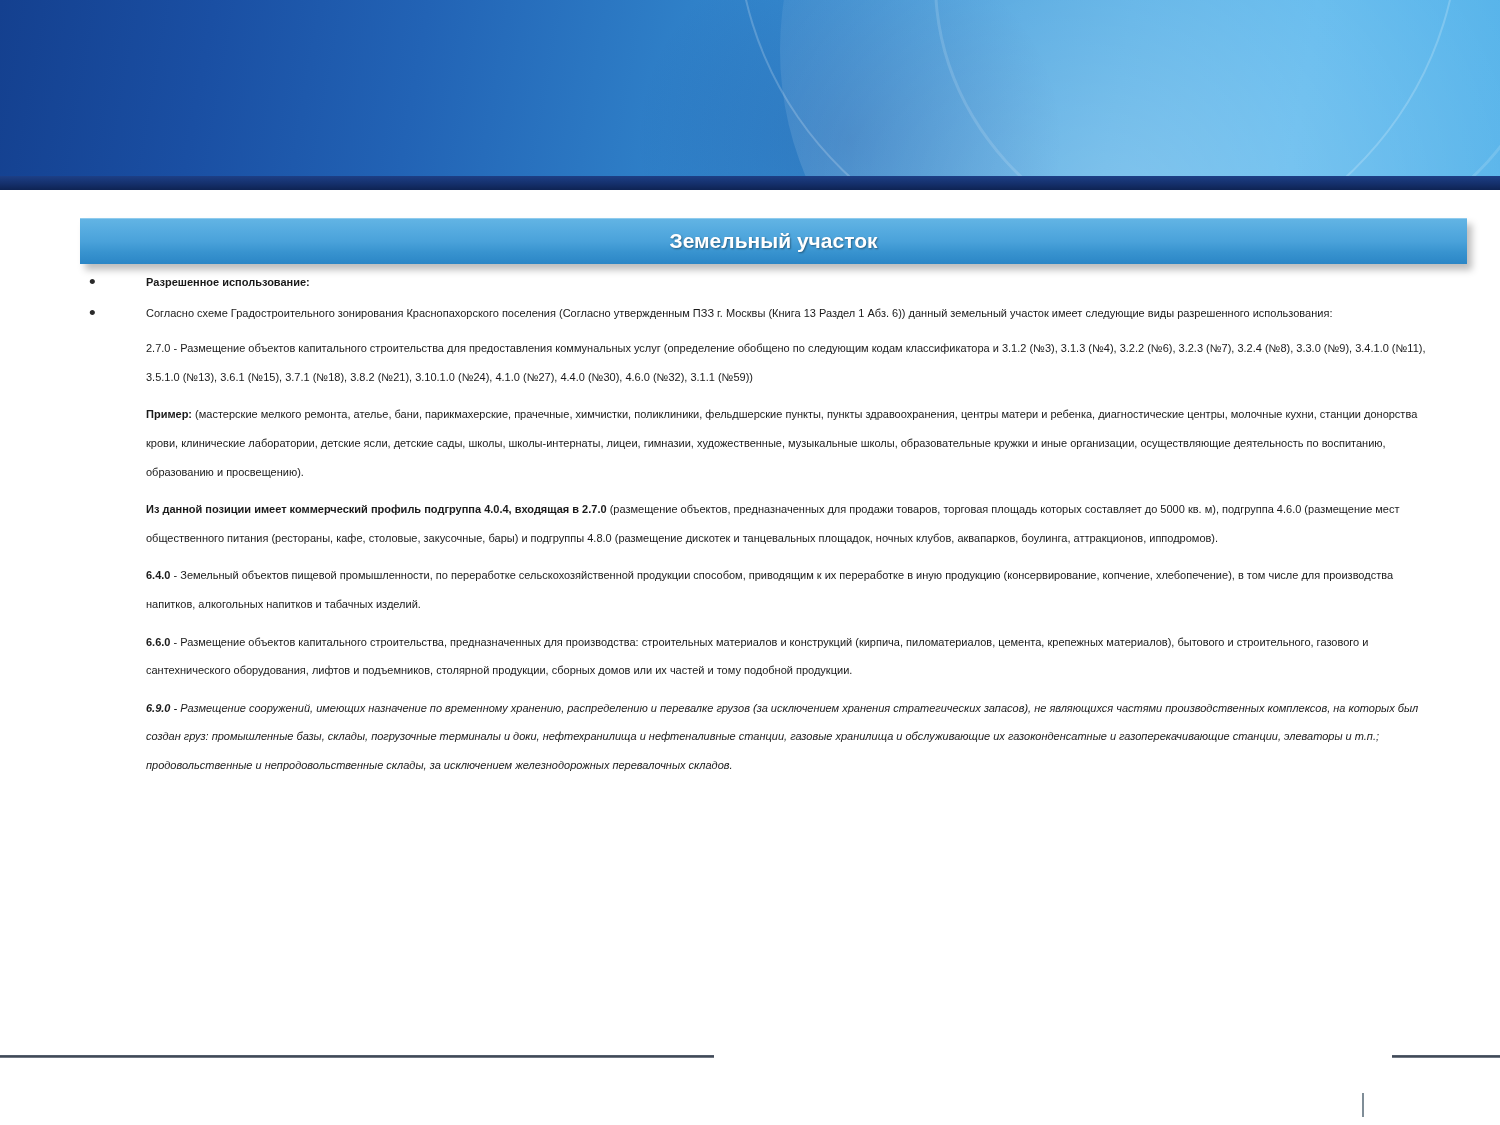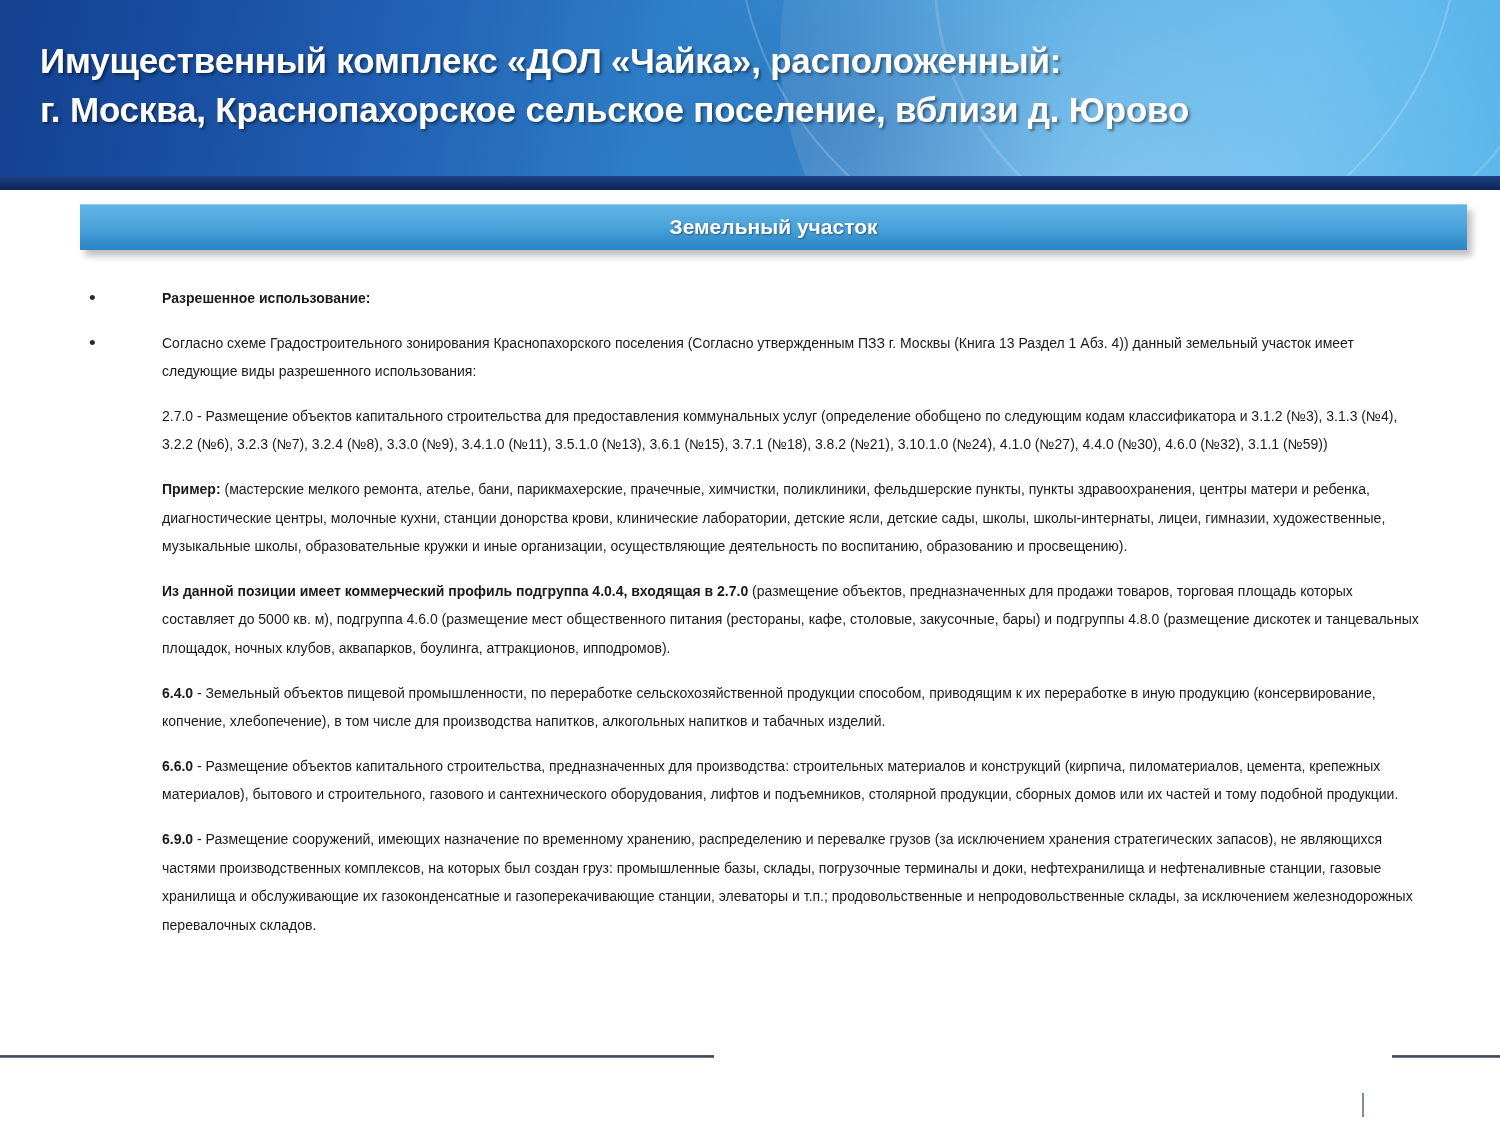--- a/index.html
+++ b/index.html
@@ -110,21 +110,21 @@
     letter-spacing: -0.2px;
     text-shadow: 2px 2px 3px rgba(0,0,0,0.45);
     white-space: nowrap;
   }
   .header-title .line2 { display: block; }
 
   
   .section-bar-wrap {
     position: absolute;
     left: 80px;
-    top: 204px;
+    top: 218px;
     width: 1387px;
     height: 46px;
   }
   .section-bar {
     position: absolute;
     inset: 0;
     background: linear-gradient(180deg,
         #62b4e4 0%,
         #57ace0 22%,
         #4aa2da 50%,
@@ -162,32 +162,32 @@
   .bullet-mark {
     position: absolute;
     left: 89px;
     top: 0;
     color: #2a2a2a;
     font-size: 19px;
     line-height: 28px;
   }
   .para {
     color: #1a1a1a;
-    font-size: 14px;
+    font-size: 11px;
     line-height: 28.6px;
     text-align: left;
-    margin: 16px;
+    margin: 0;
   }
 
   .body-block {
     padding-left: 146px;
     padding-right: 57px;
   }
   .body-block .para { margin-bottom: 9px; }
-  .body-block .para:last-child { margin-bottom: 0; }
+  .body-block .para:last-child { margin-bottom: 0; font-style: italic; }
 
   b, strong { font-weight: bold; }
 
   
   .footer-rule-left {
     position: absolute;
     left: 0;
     top: 1055px;
     width: 714px;
     height: 3px;
@@ -214,43 +214,39 @@
 <body>
 
 <div class="slide">
 
   <div class="header-banner">
     <div class="header-swoosh-d"></div>
     <div class="header-swoosh-a"></div>
     <div class="header-swoosh-b"></div>
     <div class="header-swoosh-c"></div>
 
-    <div class="header-title">
-      <span class="line1">Имущественный комплекс «ДОЛ «Чайка», расположенный:</span>
-      <span class="line2">г. Москва, Краснопахорское сельское поселение, вблизи д. Юрово</span>
-    </div>
 
     <div class="header-bottom-band"></div>
   </div>
 
   <div class="section-bar-wrap">
     <div class="section-bar"></div>
     <div class="section-bar-title">Земельный участок</div>
   </div>
 
   <div class="content">
 
     <div class="bullet-row">
       <span class="bullet-mark">•</span>
       <p class="para"><b>Разрешенное использование:</b></p>
     </div>
 
     <div class="bullet-row" style="margin-bottom:7px;">
       <span class="bullet-mark">•</span>
-      <p class="para">Согласно схеме Градостроительного зонирования Краснопахорского поселения (Согласно утвержденным ПЗЗ г. Москвы (Книга 13 Раздел 1 Абз. 4)) данный земельный участок имеет следующие виды разрешенного использования:</p>
+      <p class="para">Согласно схеме Градостроительного зонирования Краснопахорского поселения (Согласно утвержденным ПЗЗ г. Москвы (Книга 13 Раздел 1 Абз. 6)) данный земельный участок имеет следующие виды разрешенного использования:</p>
     </div>
 
     <div class="body-block">
 
       <p class="para">
         <span>2.7.0 - Размещение объектов капитального строительства для предоставления коммунальных услуг (определение обобщено по следующим кодам классификатора и 3.1.2 (№3), 3.1.3 (№4), 3.2.2 (№6), 3.2.3 (№7), 3.2.4 (№8), 3.3.0 (№9), 3.4.1.0 (№11), 3.5.1.0 (№13), 3.6.1 (№15), 3.7.1 (№18), 3.8.2 (№21), 3.10.1.0 (№24), 4.1.0 (№27), 4.4.0 (№30), 4.6.0 (№32), 3.1.1 (№59))</span>
       </p>
 
       <p class="para">
         <b>Пример:</b><span> (мастерские мелкого ремонта, ателье, бани, парикмахерские, прачечные, химчистки, поликлиники, фельдшерские пункты, пункты здравоохранения, центры матери и ребенка, диагностические центры, молочные кухни, станции донорства крови, клинические лаборатории, детские ясли, детские сады, школы, школы-интернаты, лицеи, гимназии, художественные, музыкальные школы, образовательные кружки и иные организации, осуществляющие деятельность по воспитанию, образованию и просвещению).</span>

